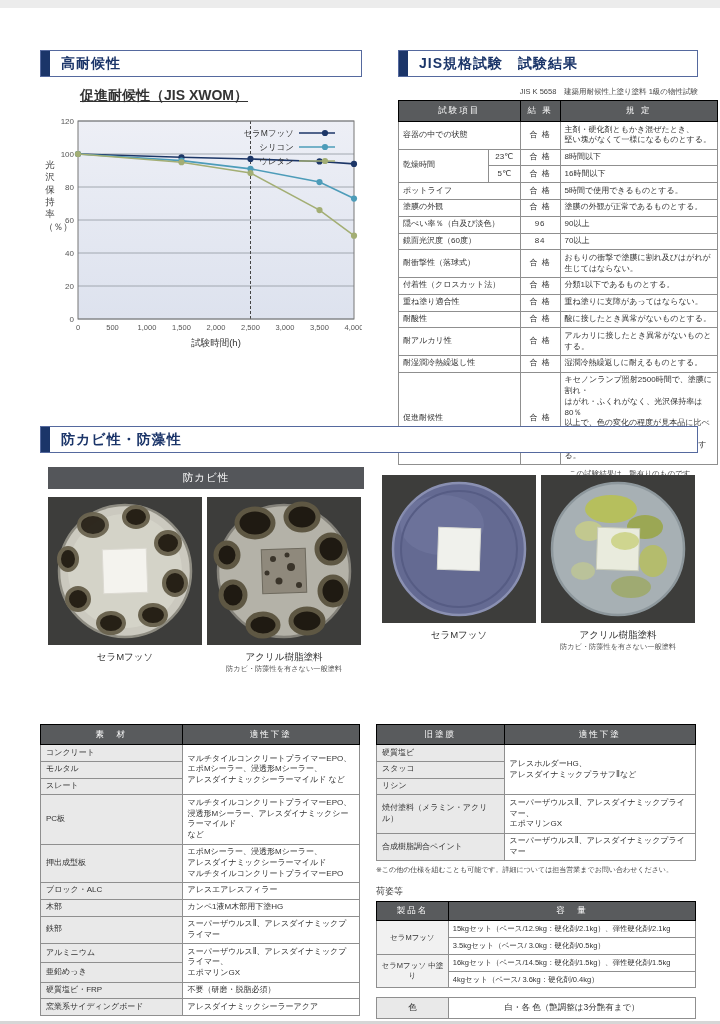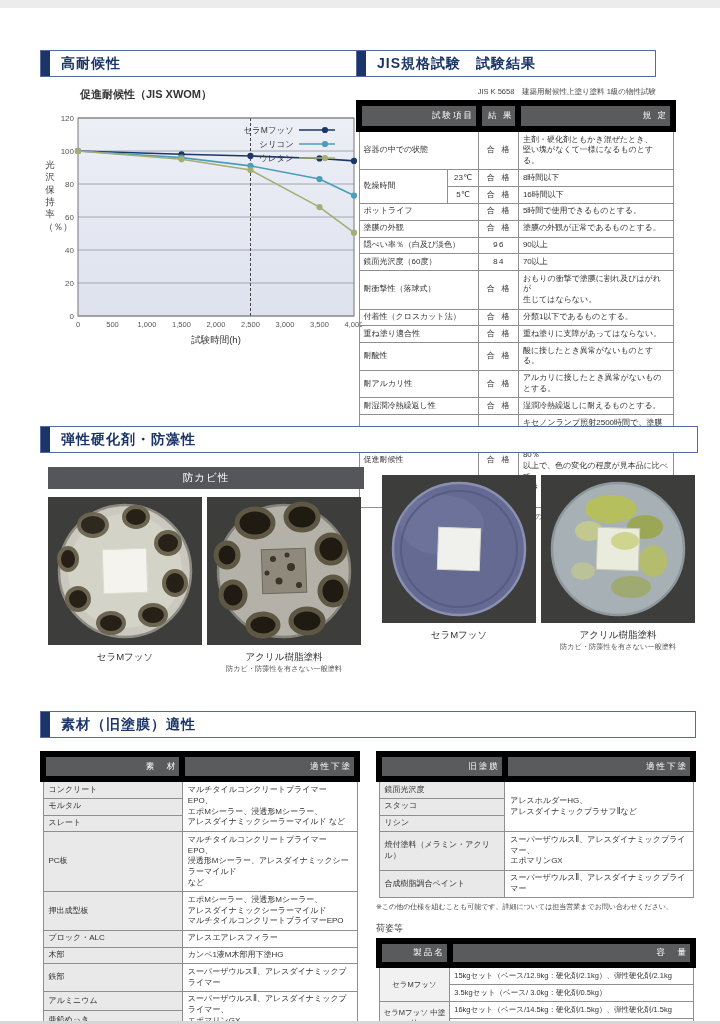--- a/index.html
+++ b/index.html
@@ -7,43 +7,43 @@
   .page{width:720px;height:1024px;background:#fff;position:relative;margin:8px auto;
         font-family:"Liberation Sans","DejaVu Sans",sans-serif;overflow:hidden;color:#333;}
   .bottom-strip{position:absolute;left:0;bottom:0;width:100%;height:11px;background:#d6d6d6;}
 
   
   .sec-header{position:relative;height:27px;border:1px solid #55699e;background:#fff;display:flex;align-items:center;}
   .sec-bar{position:absolute;left:0;top:0;width:9px;height:100%;background:#1b3569;}
   .sec-title{margin-left:20px;font-size:14px;font-weight:bold;color:#1b3569;letter-spacing:1px;}
 
   #sec1{position:absolute;left:40px;top:42px;width:322px;}
-  #sec2{position:absolute;left:356px;top:42px;width:300px;}
+  #sec2{position:absolute;left:398px;top:42px;width:300px;}
   #sec3{position:absolute;left:40px;top:418px;width:658px;}
   #sec4{position:absolute;left:40px;top:703px;width:656px;}
 
   .desc{margin-top:10px;font-size:10.5px;line-height:1.55;color:#333;}
 
   
   .chart-wrap{position:relative;margin-top:10px;}
-  .chart-title{margin-left:40px;font-size:11px;font-weight:bold;color:#333;margin-bottom:2px;}
+  .chart-title{margin-left:40px;font-size:14px;font-weight:bold;color:#333;margin-bottom:2px;text-decoration:underline;}
   .y-label{position:absolute;left:4px;top:72px;width:12px;font-size:9.5px;line-height:1.3;
            color:#444;word-break:break-all;text-align:center;}
 
   
   table{border-collapse:collapse;}
-  th{background:#595b5d;color:#fff;font-weight:normal;border:6px solid #000000;text-align:right;}
+  th{background:#595b5d;color:#fff;font-weight:normal;border:1px solid #000000;text-align:center;}
   td{border:1px solid #8f8f8f;vertical-align:middle;}
 
   
   .jis-sub{margin-top:10px;font-size:7.5px;color:#444;text-align:right;}
   #jis-table{width:320px;margin-top:3px;font-size:8px;}
   #jis-table th{font-size:8.5px;padding:4px 2px;letter-spacing:2px;}
   #jis-table td{padding:2.5px 4px;line-height:1.35;}
-  #jis-table td.result{text-align:center;letter-spacing:1px;font-family:Liberation Mono, monospace;}
+  #jis-table td.result{text-align:center;letter-spacing:1px;}
   #jis-table td.sub{text-align:center;}
   #jis-table td.spec{white-space:pre-line;}
   .jis-note{margin-top:4px;font-size:7.5px;color:#444;text-align:right;}
 
   
   .fig-area{display:flex;margin-top:14px;padding-left:8px;gap:18px;}
   .fig-group{width:339px;}
   .fig-group-header{height:22px;background:#54565a;color:#fff;font-size:10.5px;
                     display:flex;align-items:center;justify-content:center;letter-spacing:1px;}
   .fig-row{display:flex;gap:5px;margin-top:8px;}
@@ -249,21 +249,21 @@
 大きくなく、白亜化の等級が1以下とする。</td>
           </tr>
         </tbody>
     </table>
     <div class="jis-note">この試験結果は、艶有りのものです。</div>
   </div>
 
   <div id="sec3">
     <div class="sec-header">
       <span class="sec-bar"></span>
-      <span class="sec-title">弾性硬化剤・防藻性</span>
+      <span class="sec-title">防カビ性・防藻性</span>
     </div>
     <div class="fig-area">
       <div class="fig-group">
         <div class="fig-group-header">防カビ性</div>
         <div class="fig-row">
           <div class="fig">
             <svg viewBox="0 0 154 148">
               <rect width="154" height="148" fill="#3d3d3b"></rect>
               <circle cx="77" cy="74" r="66" fill="#cbc9bf" stroke="#8e8c82" stroke-width="2.5"></circle>
               <circle cx="77" cy="74" r="57" fill="#d7d5cb" opacity="0.75"></circle>
@@ -341,24 +341,20 @@
             </svg>
             <div class="fig-caption">アクリル樹脂塗料</div>
             <div class="fig-subcaption">防カビ・防藻性を有さない一般塗料</div>
           </div>
         </div>
       </div>
     </div>
   </div>
 
   <div id="sec4">
-    <div class="sec-header">
-      <span class="sec-bar"></span>
-      <span class="sec-title">素材（旧塗膜）適性</span>
-    </div>
     <div class="compat-cols">
       <div class="compat-left">
         <table class="grp-table">
           <colgroup>
               <col style="width:142px">
               <col style="width:178px">
             </colgroup>
           <thead>
             <tr>
               <th>素　材</th>
@@ -428,21 +424,21 @@
               <col style="width:192px">
             </colgroup>
           <thead>
             <tr>
               <th>旧塗膜</th>
               <th>適性下塗</th>
             </tr>
           </thead>
           <tbody>
               <tr>
-                <td class="mat">鏡面光沢度</td>
+                <td class="mat">硬質塩ビ</td>
                 <td class="uc" rowspan="3">アレスホルダーHG、
 アレスダイナミックプラサフⅡなど</td>
               </tr>
               <tr>
                 <td class="mat">スタッコ</td>
               </tr>
               <tr>
                 <td class="mat">リシン</td>
               </tr>
               <tr>

